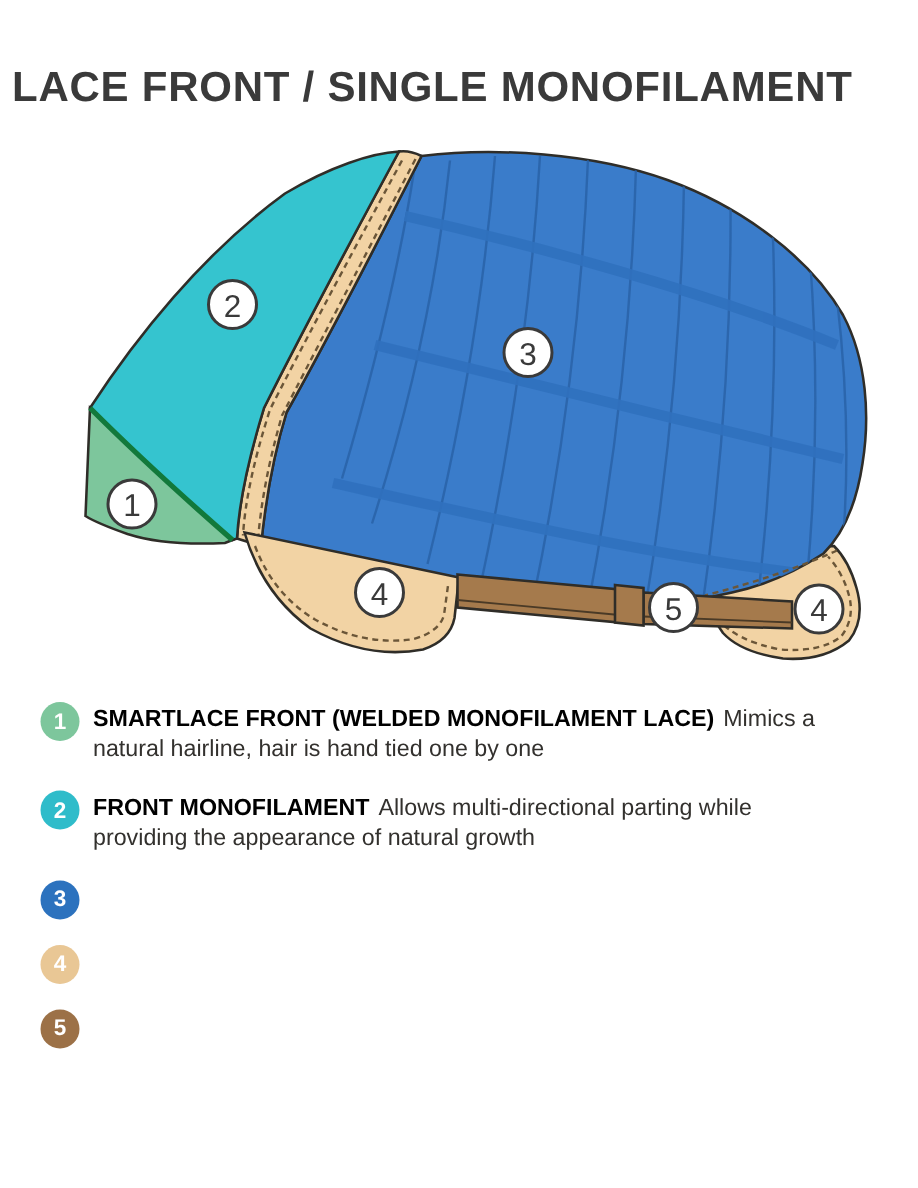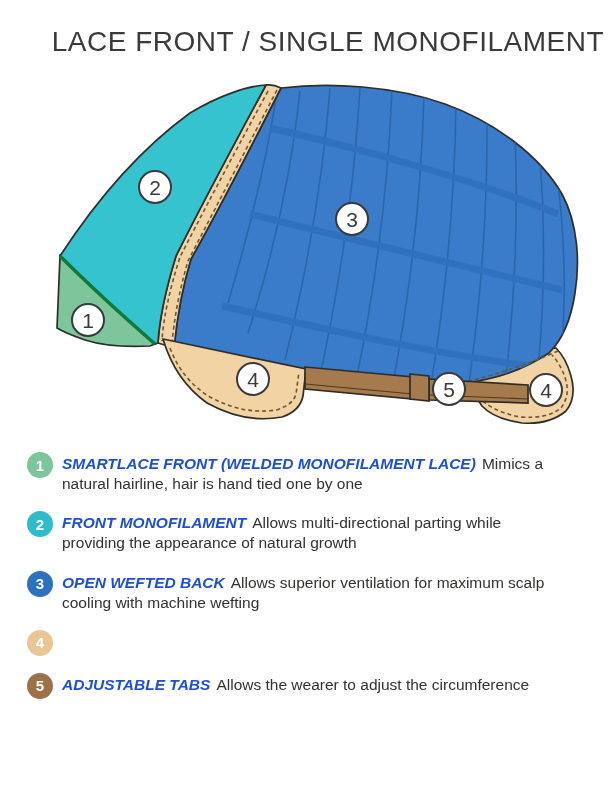--- a/index.html
+++ b/index.html
@@ -2,24 +2,24 @@
 <html><head>
 <meta charset="utf-8">
 <style>
   html,body{margin:0;padding:0;}
   body{
     width:612px;height:792px;background:#ffffff;
     font-family:"Liberation Sans", sans-serif;
     color:#33312e;overflow:hidden;
   }
   .page-title{
-    margin:26px 8px 0;
-    text-align:right;
+    margin:42px 8px 0;
+    text-align:left;
     font-size:28px;
-    font-weight:400;
+    font-weight:700;
     letter-spacing:0.5px;
     color:#3a3a3a;
     white-space:nowrap;
   }
   .diagram-wrap{margin-top:12px;}
   svg{display:block;}
   .legend{
     margin:14px 0 0 27px;
   }
   .legend-row{
@@ -33,21 +33,21 @@
     color:#ffffff;font-weight:bold;font-size:15px;
     display:flex;align-items:center;justify-content:center;
     flex-shrink:0;
   }
   .legend-text{
     width:505px;
     font-size:15.5px;
     line-height:1.3;
     padding-top:2px;
   }
-  .legend-title{font-weight:700;color:#1d4ed8;font-style:italic;}
+  .legend-title{font-weight:700;color:#000000;}
   .legend-desc{color:#33312e;margin-left:6px;}
   .marker-circle{fill:#ffffff;stroke:#3a3a3a;stroke-width:2;}
   .marker-num{
     font-family:"Liberation Sans", sans-serif;
     font-size:21px;fill:#3a3a3a;
     text-anchor:middle;
   }
   .stitch{fill:none;stroke:#6b5638;stroke-width:1.6;stroke-dasharray:4 3;}
   .outline{stroke:#2f2d28;stroke-width:1.7;}
 </style>
@@ -149,29 +149,23 @@
 
   <div class="legend-row">
     <div class="legend-num" style="background-color: rgb(47, 188, 202);">2</div>
     <div class="legend-text">
       <span class="legend-title">FRONT MONOFILAMENT</span><span class="legend-desc">Allows multi-directional parting while providing the appearance of natural growth</span>
     </div>
   </div>
 
   <div class="legend-row">
     <div class="legend-num" style="background-color: rgb(44, 114, 190);">3</div>
-    <div class="legend-text">
-      <span class="legend-title">OPEN WEFTED BACK</span><span class="legend-desc">Allows superior ventilation for maximum scalp cooling  with machine wefting</span>
-    </div>
   </div>
 
   <div class="legend-row">
     <div class="legend-num" style="background-color: rgb(233, 199, 149);">4</div>
   </div>
 
   <div class="legend-row">
     <div class="legend-num" style="background-color: rgb(156, 113, 71);">5</div>
-    <div class="legend-text">
-      <span class="legend-title">ADJUSTABLE TABS</span><span class="legend-desc">Allows the wearer to adjust the circumference</span>
-    </div>
   </div>
 
 </div>
 
 </body></html>

